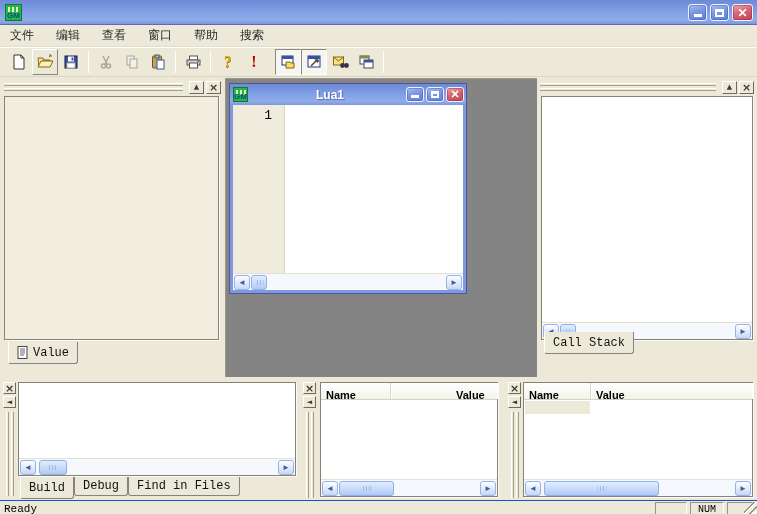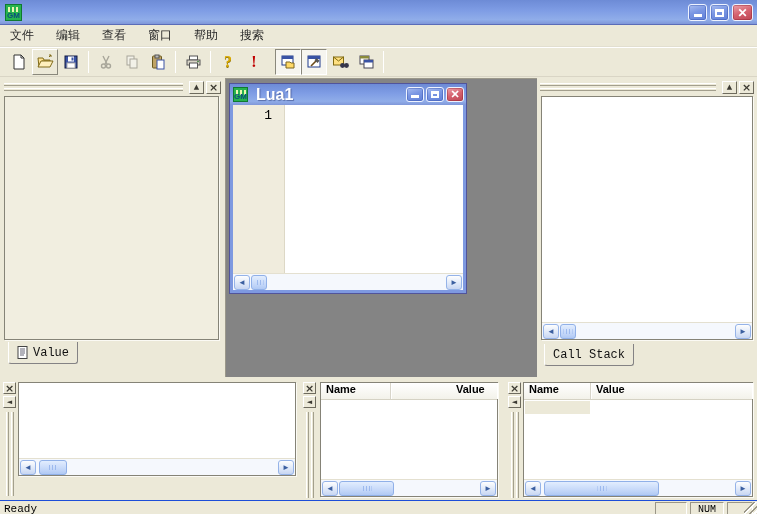--- a/index.html
+++ b/index.html
@@ -99,21 +99,21 @@
     position:absolute; left:4px; top:5px; width:236px; height:209px;
     box-shadow:0 0 0 1px #51549b;
     display:flex; flex-direction:column;
     background:#7e99e0;
   }
   .child-title {
     height:21px; display:flex; align-items:center; padding:0 2px 0 3px;
     background:linear-gradient(180deg,#6d8bd6 0%,#7f9de5 45%,#90ade9 82%,#7f97d9 100%);
   }
   .child-title .gm-icon { width:15px; height:15px; }
-  .child-title .title-text { font-size:16px; margin-left:8px; flex:1; }
+  .child-title .title-text { font-size:12px; margin-left:8px; flex:1;text-align:center; }
   .child-cap { position:static; width:18px; height:15px; margin-left:2px; }
   .child-body { flex:1; display:flex; flex-direction:column;
     border-left:3px solid #7e99e0; border-right:3px solid #7e99e0; background:#fff; }
   .editor { flex:1; display:flex; }
   .gutter { width:52px; background:#f0ecdd; border-right:1px solid #ddd8c6;
     font-family:"Liberation Mono",monospace; font-size:13px; color:#000;
     text-align:right; padding:3px 12px 0 0; }
   .edit-area { flex:1; background:#fff; }
   .child-bottom { border-bottom:3px solid #7e99e0; }
 
@@ -134,21 +134,21 @@
   
   .grip-col { position:absolute; top:2px; bottom:2px; width:15px;
     display:flex; flex-direction:column; align-items:center; }
   .vlines { flex:1; display:flex; margin-top:4px; }
   .vline { width:3px; border-left:1px solid #fff; border-right:1px solid #a39f8d; margin:0 1px; }
 
   .grid-header { display:flex; height:17px;
     background:linear-gradient(180deg,#ffffff,#f3f2ea);
     border-bottom:1px solid #d5d2c4;
     font:bold 11px "Liberation Sans",sans-serif; color:#000; }
-  .grid-col { padding:0 0 0 5px; border-right:1px solid #d8d5ca; box-shadow:1px 0 0 #fff; }
+  .grid-col { padding:6px 0 0 5px; border-right:1px solid #d8d5ca; box-shadow:1px 0 0 #fff; }
   .grid-body { flex:1; background:#fff; position:relative; }
   .edit-cell { position:absolute; left:1px; top:1px; width:65px; height:13px; background:#ece9d8; }
 
   
   .statusbar { position:absolute; left:0; top:500px; width:757px; height:14px;
     background:#ece9d8; border-top:1px solid #1d4ed8;
     font-family:"Liberation Mono",monospace; font-size:11px; color:#000; }
   .status-msg { position:absolute; left:4px; top:2px; }
   .status-box { position:absolute; top:1px; height:15px;
     border:1px solid; border-color:#9a9687 #fff #fff #9a9687;
@@ -362,21 +362,21 @@
   <div class="sunken" style="position:absolute;left:3px;top:16px;width:212px;height:244px;background:#fff;display:flex;flex-direction:column;">
     <div style="flex:1;"></div>
     <div class="xs">
       <div class="xs-btn l"></div>
       <div class="xs-track">
           <div class="xs-thumb" style="left:0;width:16px;"></div>
         </div>
       <div class="xs-btn r"></div>
     </div>
   </div>
-  <div class="btab-row" style="position:absolute;left:0;top:264px;">
+  <div class="btab-row" style="position:absolute;left:0;top:252px;">
     <div class="btab">
       <span>Call Stack</span>
     </div>
   </div>
 </div>
 
 <div class="pane" style="left:0;top:380px;width:298px;height:118px;">
   <div class="grip-col" style="left:2px;">
     <div class="dock-btn" style="width:13px;height:12px;margin:0;">
         <span class="glyph-x"></span>
@@ -392,20 +392,31 @@
   <div class="sunken" style="position:absolute;left:18px;top:2px;width:278px;height:94px;background:#fff;display:flex;flex-direction:column;">
     <div style="flex:1;"></div>
     <div class="xs">
       <div class="xs-btn l"></div>
       <div class="xs-track">
           <div class="xs-thumb" style="left:2px;width:28px;"></div>
         </div>
       <div class="xs-btn r"></div>
     </div>
   </div>
+  <div class="btab-row" style="position:absolute;left:14px;top:97px;">
+    <div class="btab">
+        <span>Build</span>
+      </div>
+    <div class="btab inactive">
+        <span>Debug</span>
+      </div>
+    <div class="btab inactive">
+        <span>Find in Files</span>
+      </div>
+  </div>
 </div>
 
 <div class="pane" style="left:300px;top:380px;width:200px;height:120px;">
   <div class="grip-col" style="left:2px;">
     <div class="dock-btn" style="width:13px;height:12px;margin:0;">
         <span class="glyph-x"></span>
       </div>
     <div class="dock-btn" style="width:13px;height:12px;margin:2px 0 0 0;">
         <span class="glyph-left"></span>
       </div>

